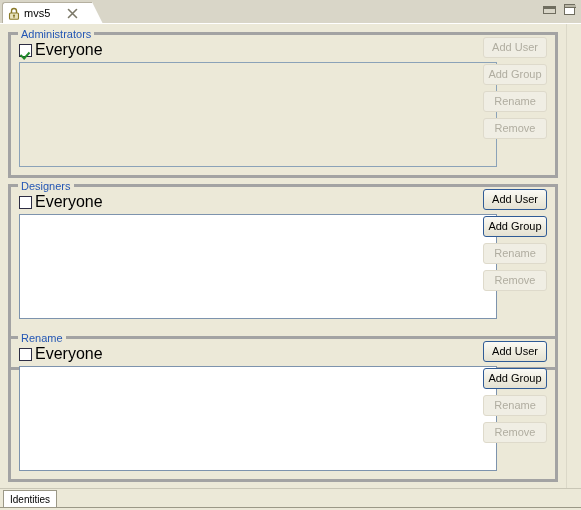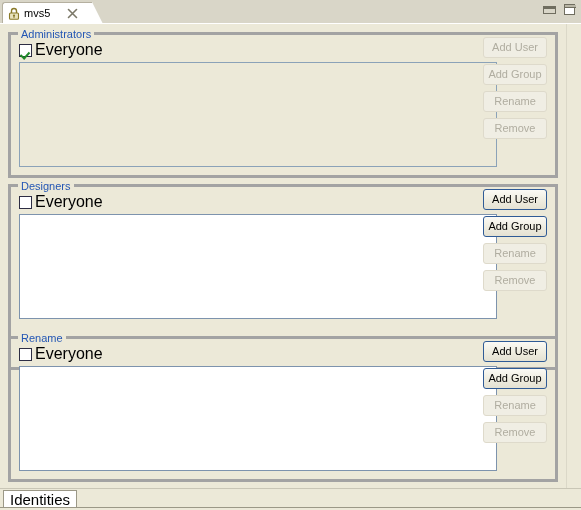--- a/index.html
+++ b/index.html
@@ -264,21 +264,21 @@
     height: 17px;
     padding: 0 6px;
     background: #ffffff;
     border: 1px solid #9b9887;
     border-bottom: none;
     display: flex;
     align-items: center;
     box-sizing: border-box;
   }
   .bottom-tab-label {
-    font-size: 15px;
+    font-size: 10px;
     color: #000000;
     white-space: nowrap;
   }
   .bottom-tab-rest {
     position: absolute;
     left: 0; top: 19px;
     width: 581px; height: 3px;
     background: #ece9d8;
     border-top: 1px solid #9b9887;
     box-sizing: border-box;

